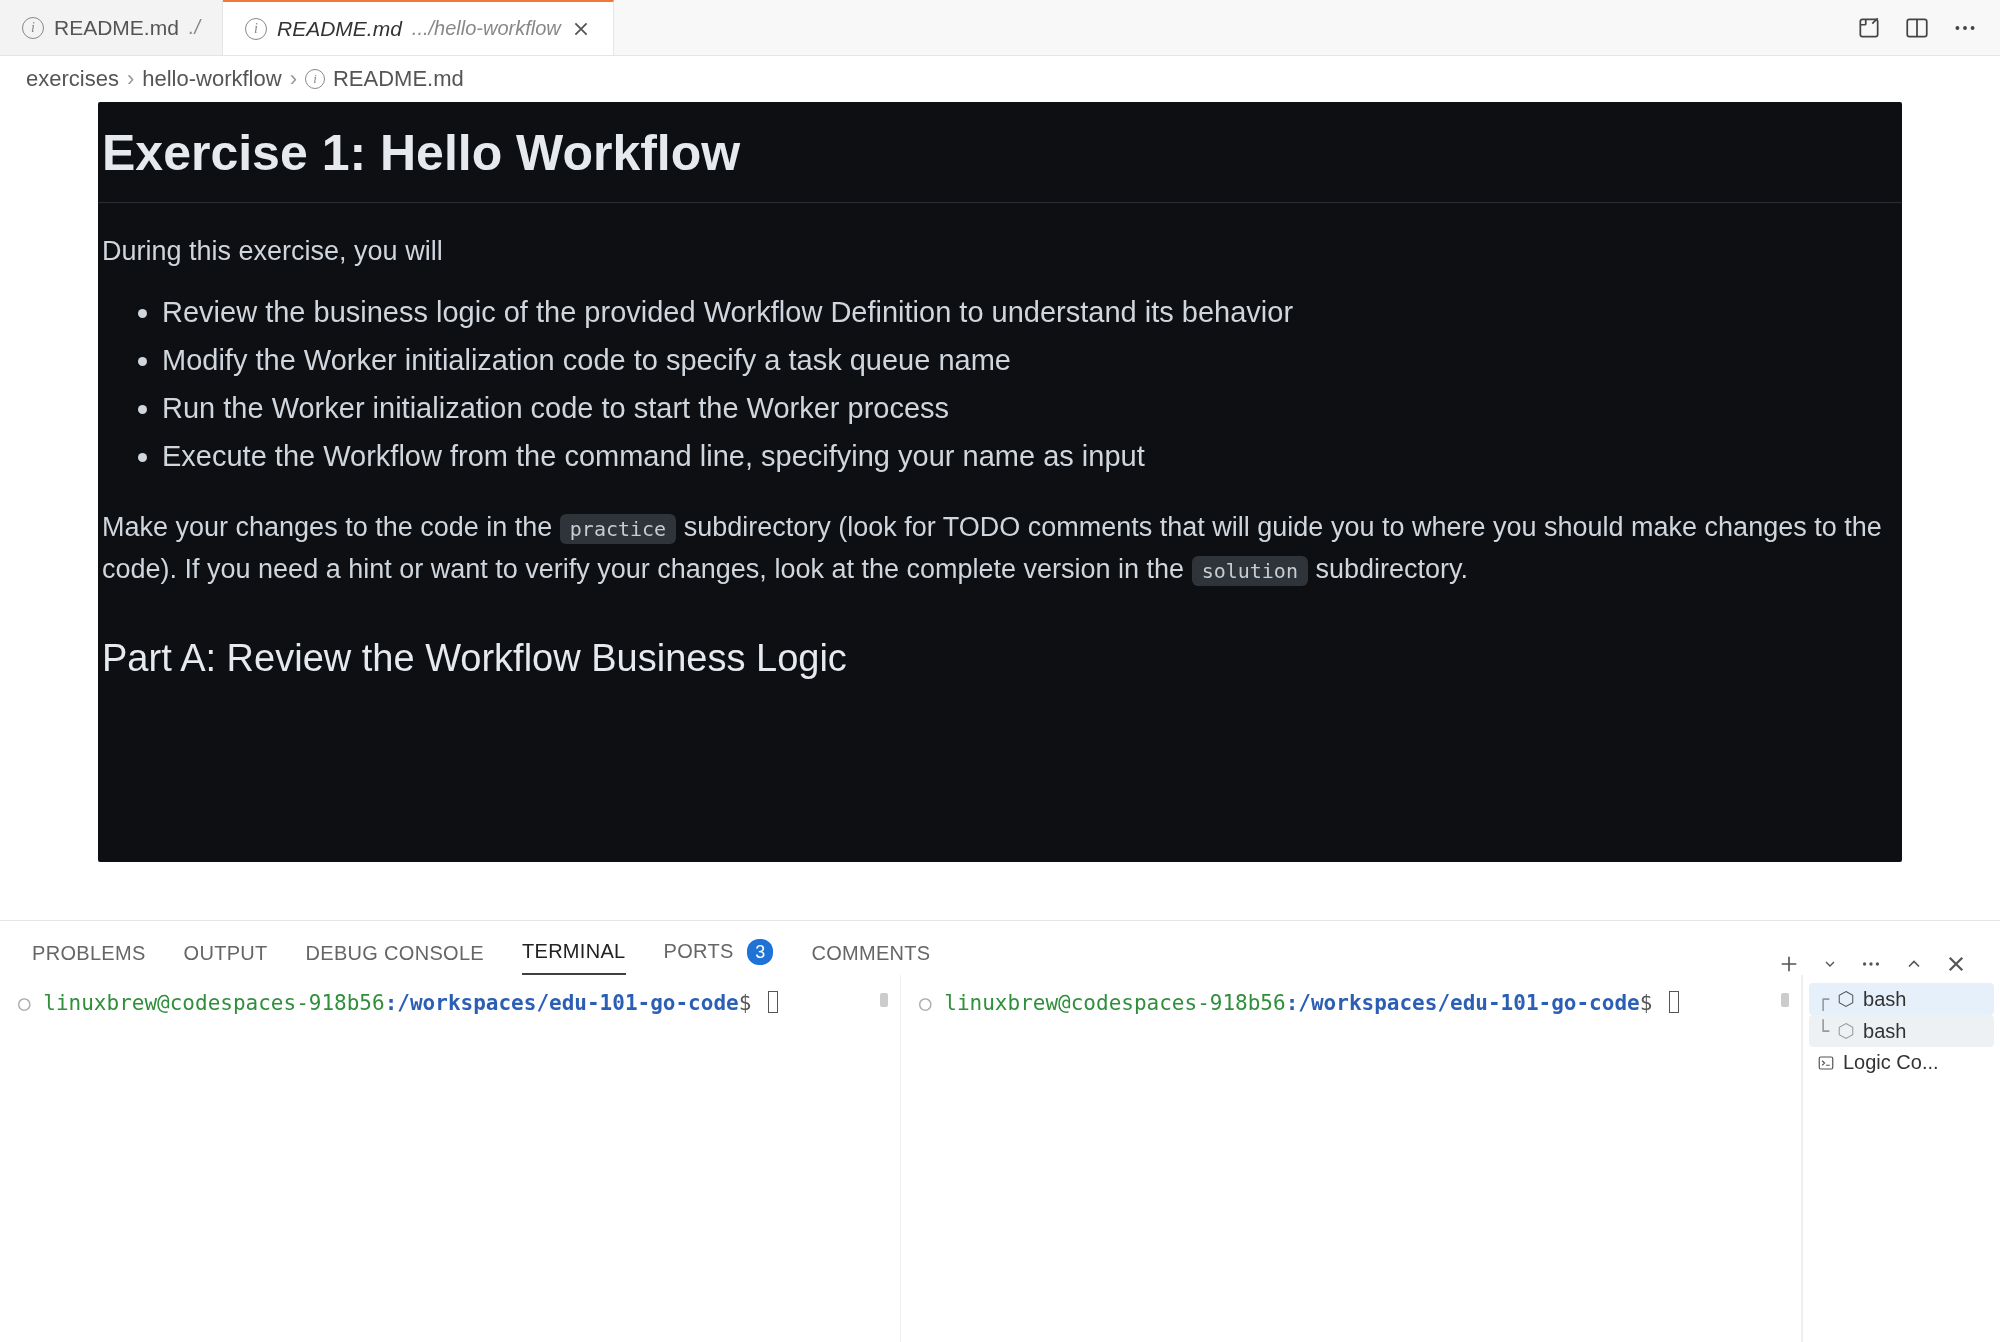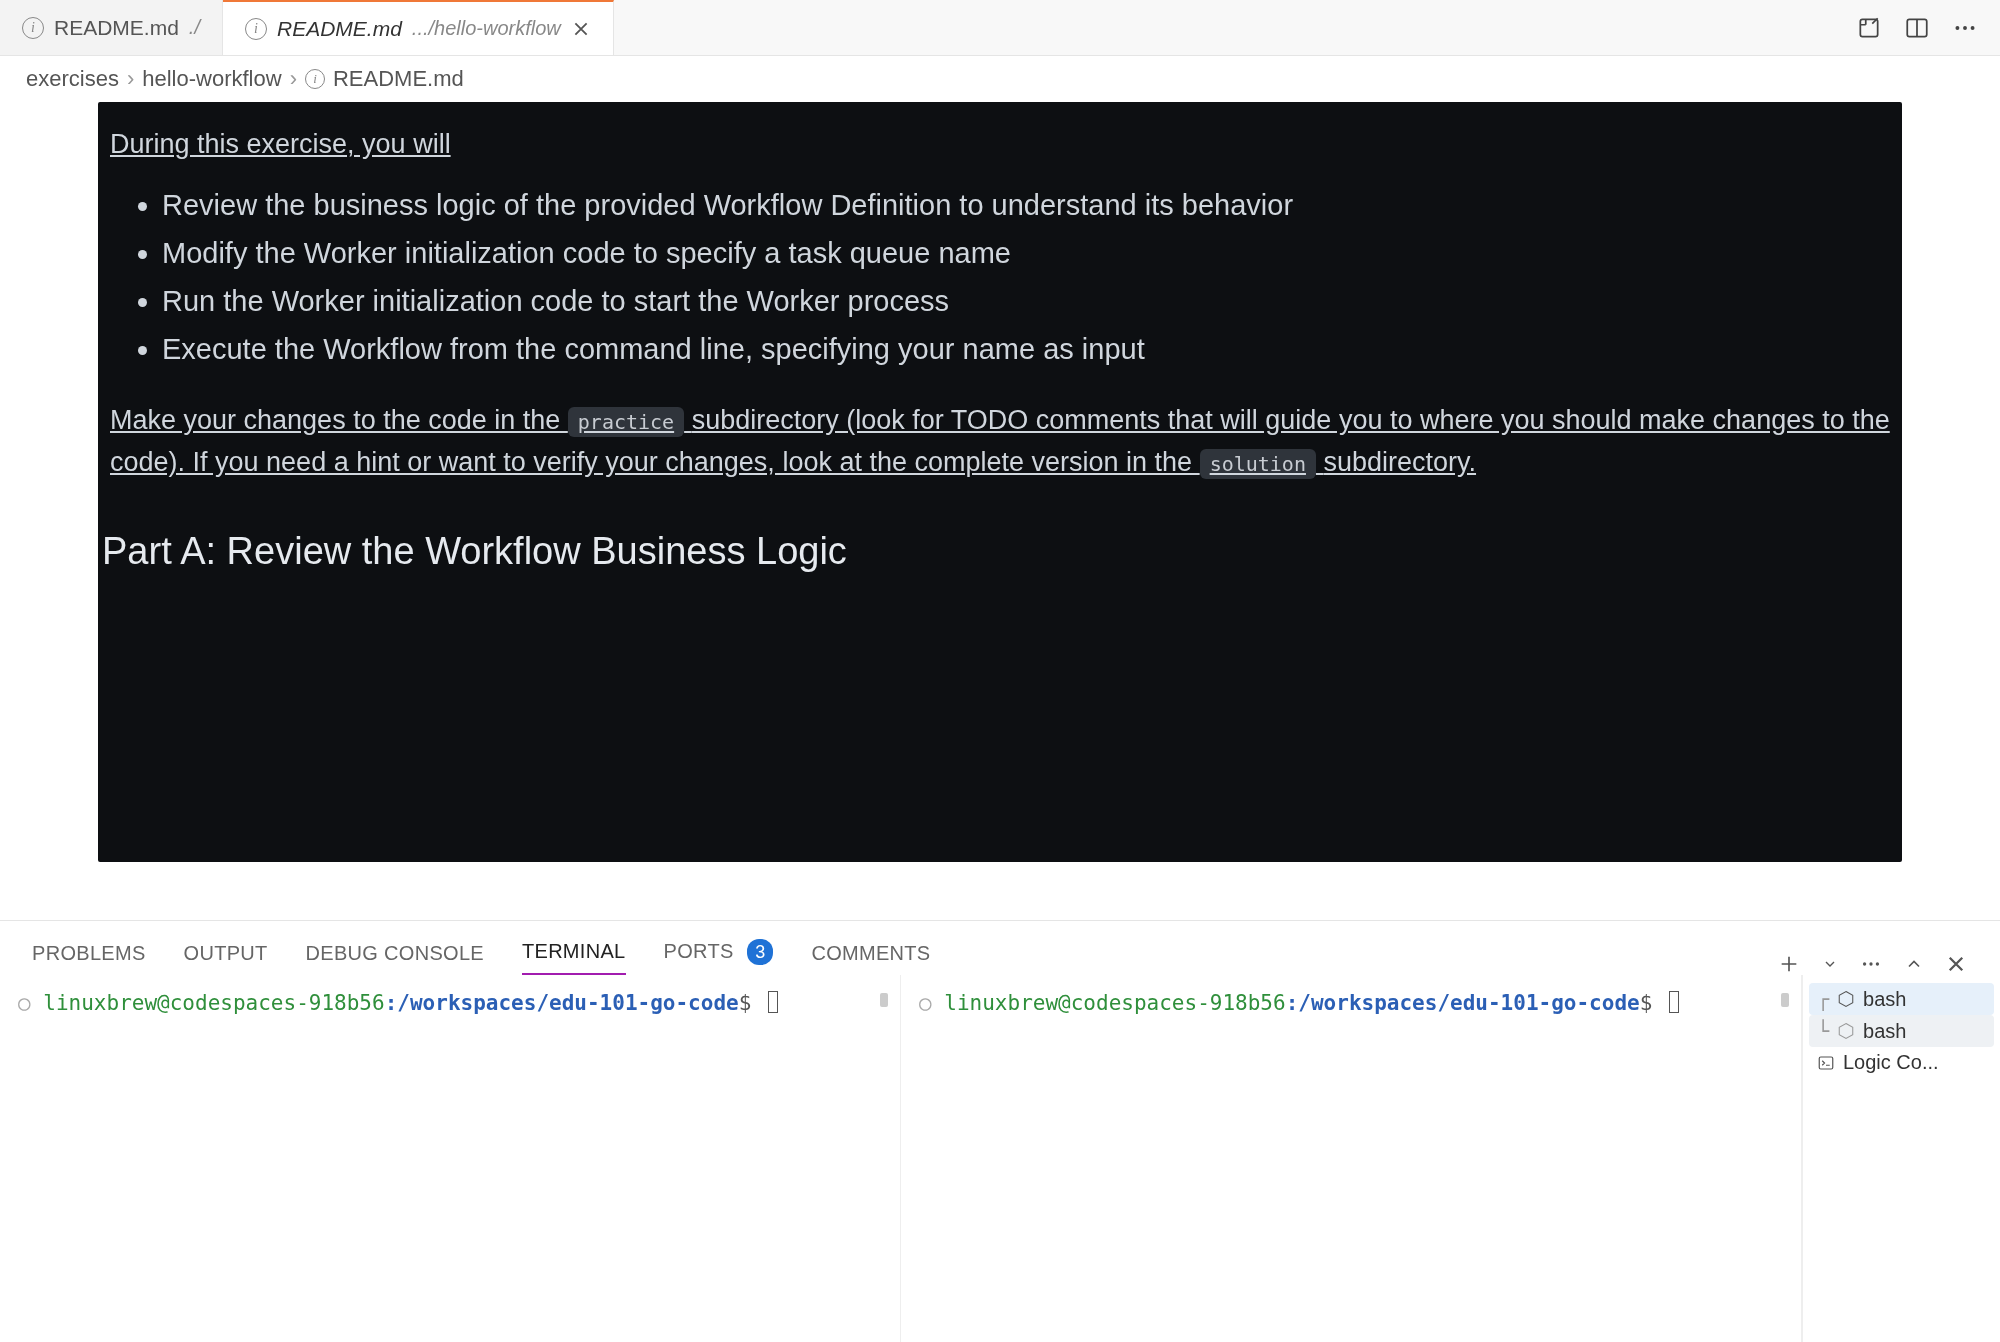--- a/index.html
+++ b/index.html
@@ -20,31 +20,31 @@
 
   
   .breadcrumbs { display: flex; align-items: center; gap: 8px; padding: 10px 26px; font-size: 22px; color: #555; }
   .crumb { cursor: pointer; }
   .crumb-sep { color: #999; }
 
   
   .preview-wrap { padding: 0 98px; }
   .preview { background: #0d0f12; color: #d0d6dd; padding: 22px 0 60px 0; border-radius: 2px; height: 760px; overflow: hidden; }
   .preview h1 { font-size: 50px; font-weight: 700; color: #e6eaef; padding: 0 4px 20px 4px; border-bottom: 1px solid #2a2e34; margin: 0 0 28px 0; }
-  .preview p { font-size: 27px; line-height: 1.55; padding: 0 12px; margin-bottom: 18px; color: #d0d6dd; text-decoration: underline; }
+  .preview p { font-size: 27px; line-height: 1.55; padding: 0 4px; margin-bottom: 18px; color: #d0d6dd; }
   .preview ul { list-style: disc; padding-left: 64px; margin: 12px 0 30px 0; }
   .preview li { font-size: 29px; line-height: 1.45; margin: 6px 0; color: #d0d6dd; }
   .preview h2 { font-size: 38px; font-weight: 400; color: #e6eaef; padding: 28px 4px 0 4px; }
   .codechip { background: #2f343b; color: #c8ccd2; font-family: Menlo, Consolas, monospace; font-size: 20px; padding: 3px 10px; border-radius: 6px; }
 
   
   .panel { position: absolute; left: 0; right: 0; top: 920px; bottom: 0; background: #ffffff; border-top: 1px solid #e5e5e5; display: flex; flex-direction: column; }
   .panel-tabs { display: flex; align-items: flex-end; padding: 8px 28px 0 32px; gap: 38px; font-size: 20px; color: #666; }
   .ptab { padding: 10px 0; cursor: pointer; letter-spacing: 0.3px; }
-  .ptab.active { color: #222; border-bottom: 2px solid #a21caf; }
+  .ptab.active { color: #222; border-bottom: 2px solid #404040; }
   .ptab .badge { display: inline-flex; align-items: center; justify-content: center; background: #1f72d6; color: #fff; border-radius: 12px; min-width: 26px; height: 26px; font-size: 18px; margin-left: 8px; padding: 0 6px; }
   .panel-tabs-spacer { flex: 1; }
   .panel-actions { display: flex; align-items: center; gap: 22px; color: #555; padding-right: 6px; }
 
   .panel-body { flex: 1; display: flex; }
   .term { flex: 1; padding: 16px 18px; font-family: Menlo, Consolas, monospace; font-size: 21px; border-right: 1px solid #eee; position: relative; }
   .term:last-of-type { border-right: none; }
   .term-line { white-space: nowrap; }
   .t-circ { color: #aaa; }
   .t-user { color: #2f8f3b; font-weight: 400; }
@@ -110,20 +110,21 @@
   <span class="crumb">exercises</span>
   <span class="crumb-sep">›</span>
   <span class="crumb">hello-workflow</span>
   <span class="crumb-sep">›</span>
   <span class="info-icon" style="width:20px;height:20px;font-size:13px;">i</span>
   <span class="crumb">README.md</span>
 </div>
 
 <div class="preview-wrap">
   <div class="preview">
+    <h1>Exercise 1: Hello Workflow</h1>
     <p>During this exercise, you will</p>
     <ul>
       <li>Review the business logic of the provided Workflow Definition to understand its behavior</li>
       <li>Modify the Worker initialization code to specify a task queue name</li>
       <li>Run the Worker initialization code to start the Worker process</li>
       <li>Execute the Workflow from the command line, specifying your name as input</li>
     </ul>
     <p>
       <span>Make your changes to the code in the </span>
       <span class="codechip">practice</span>

